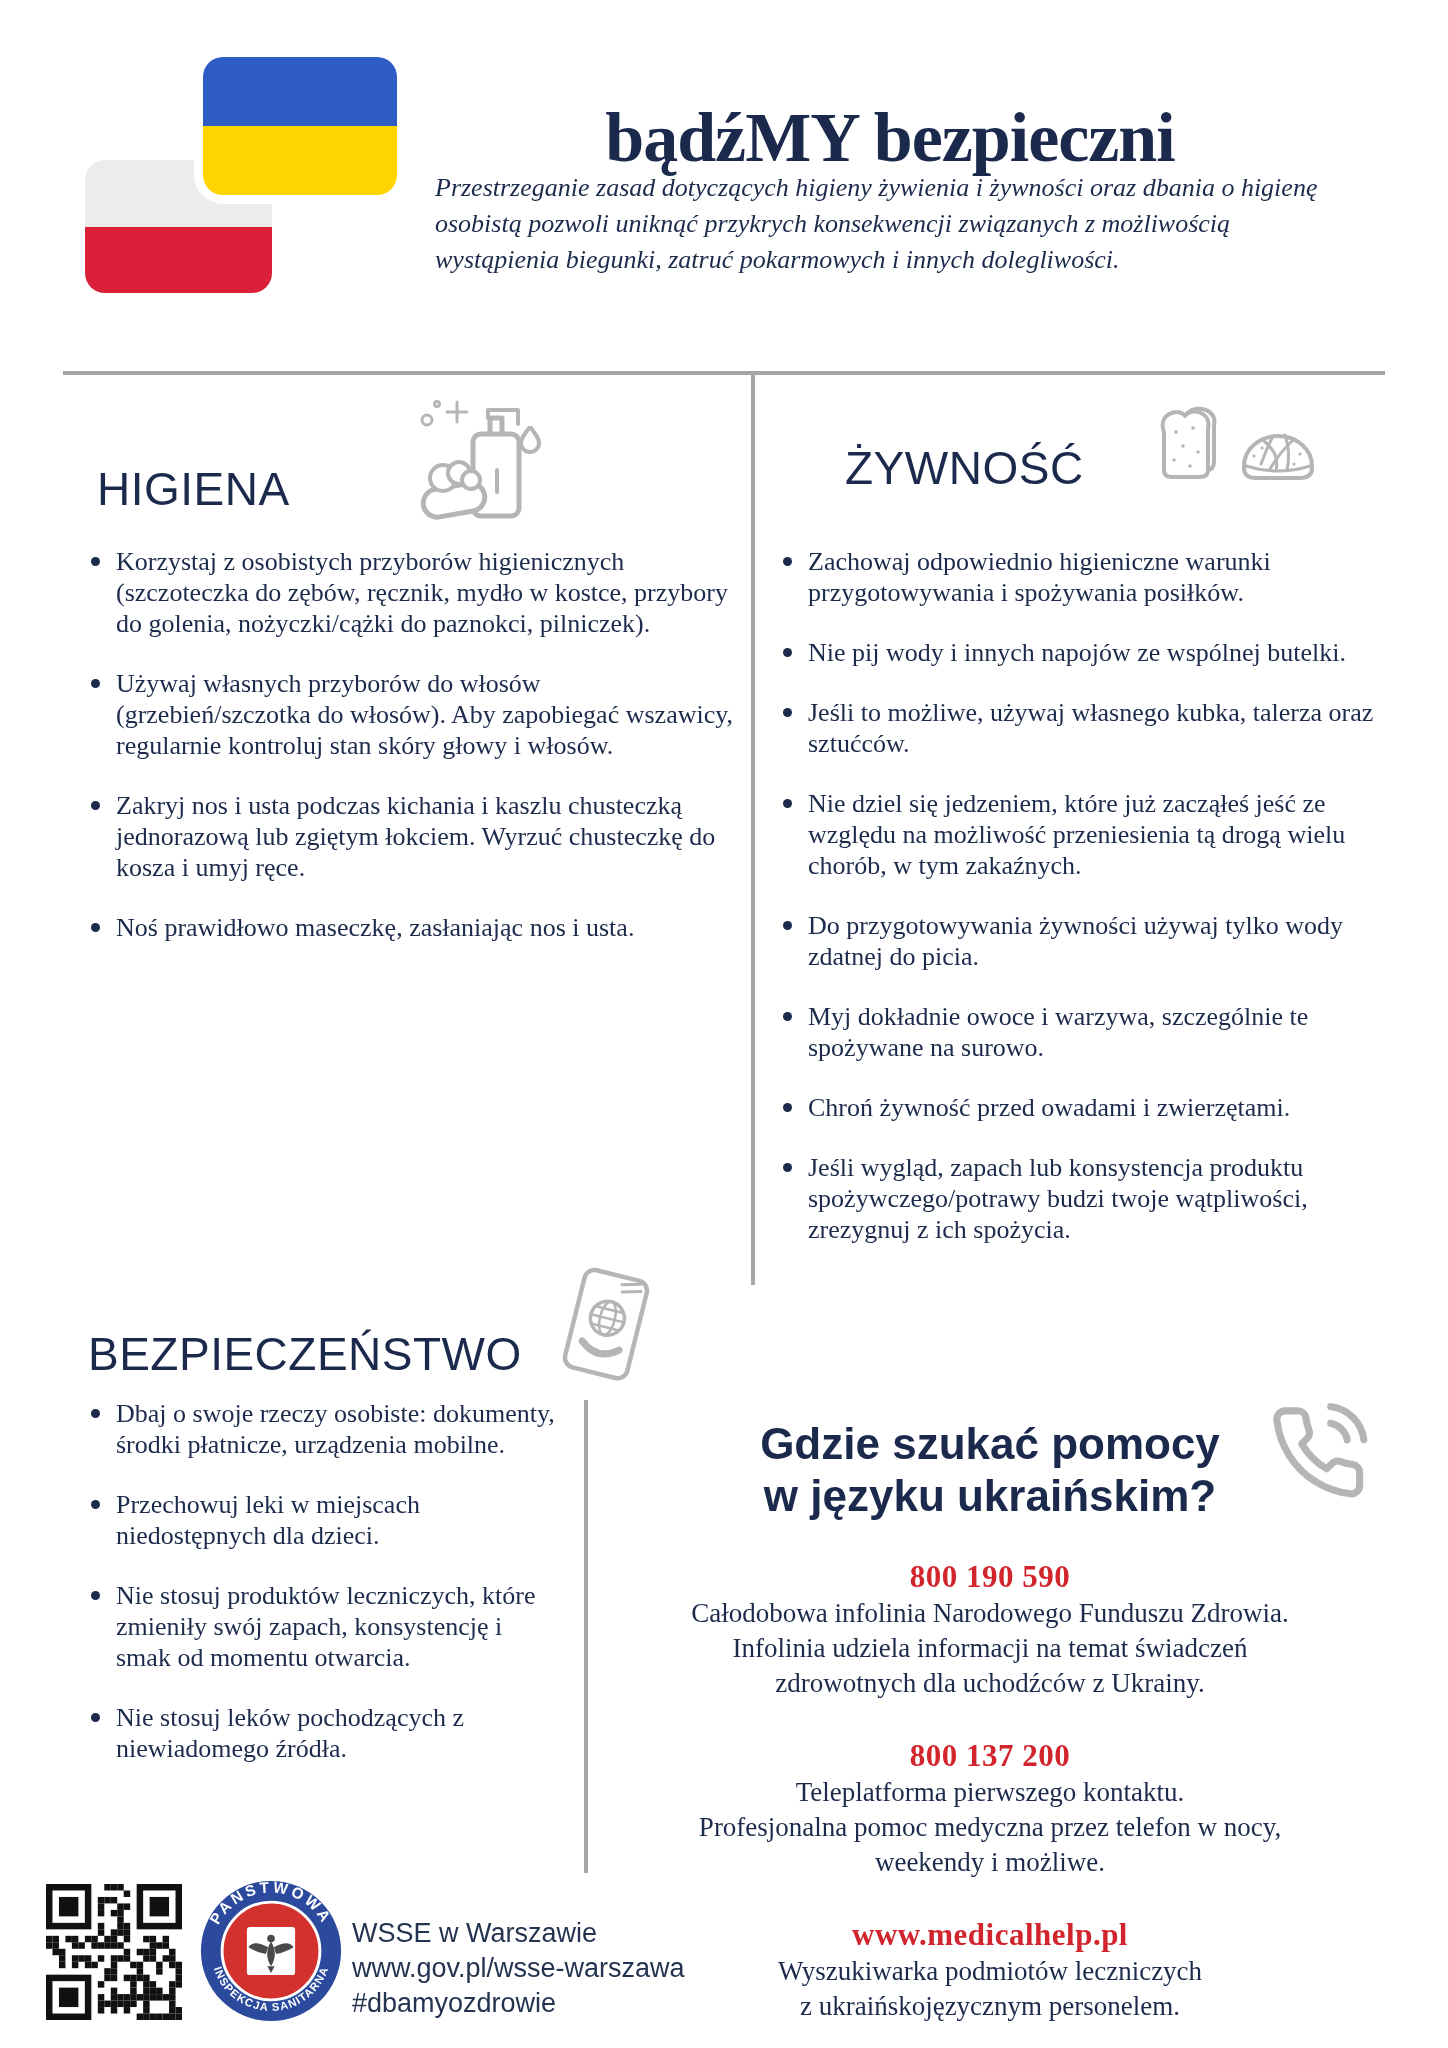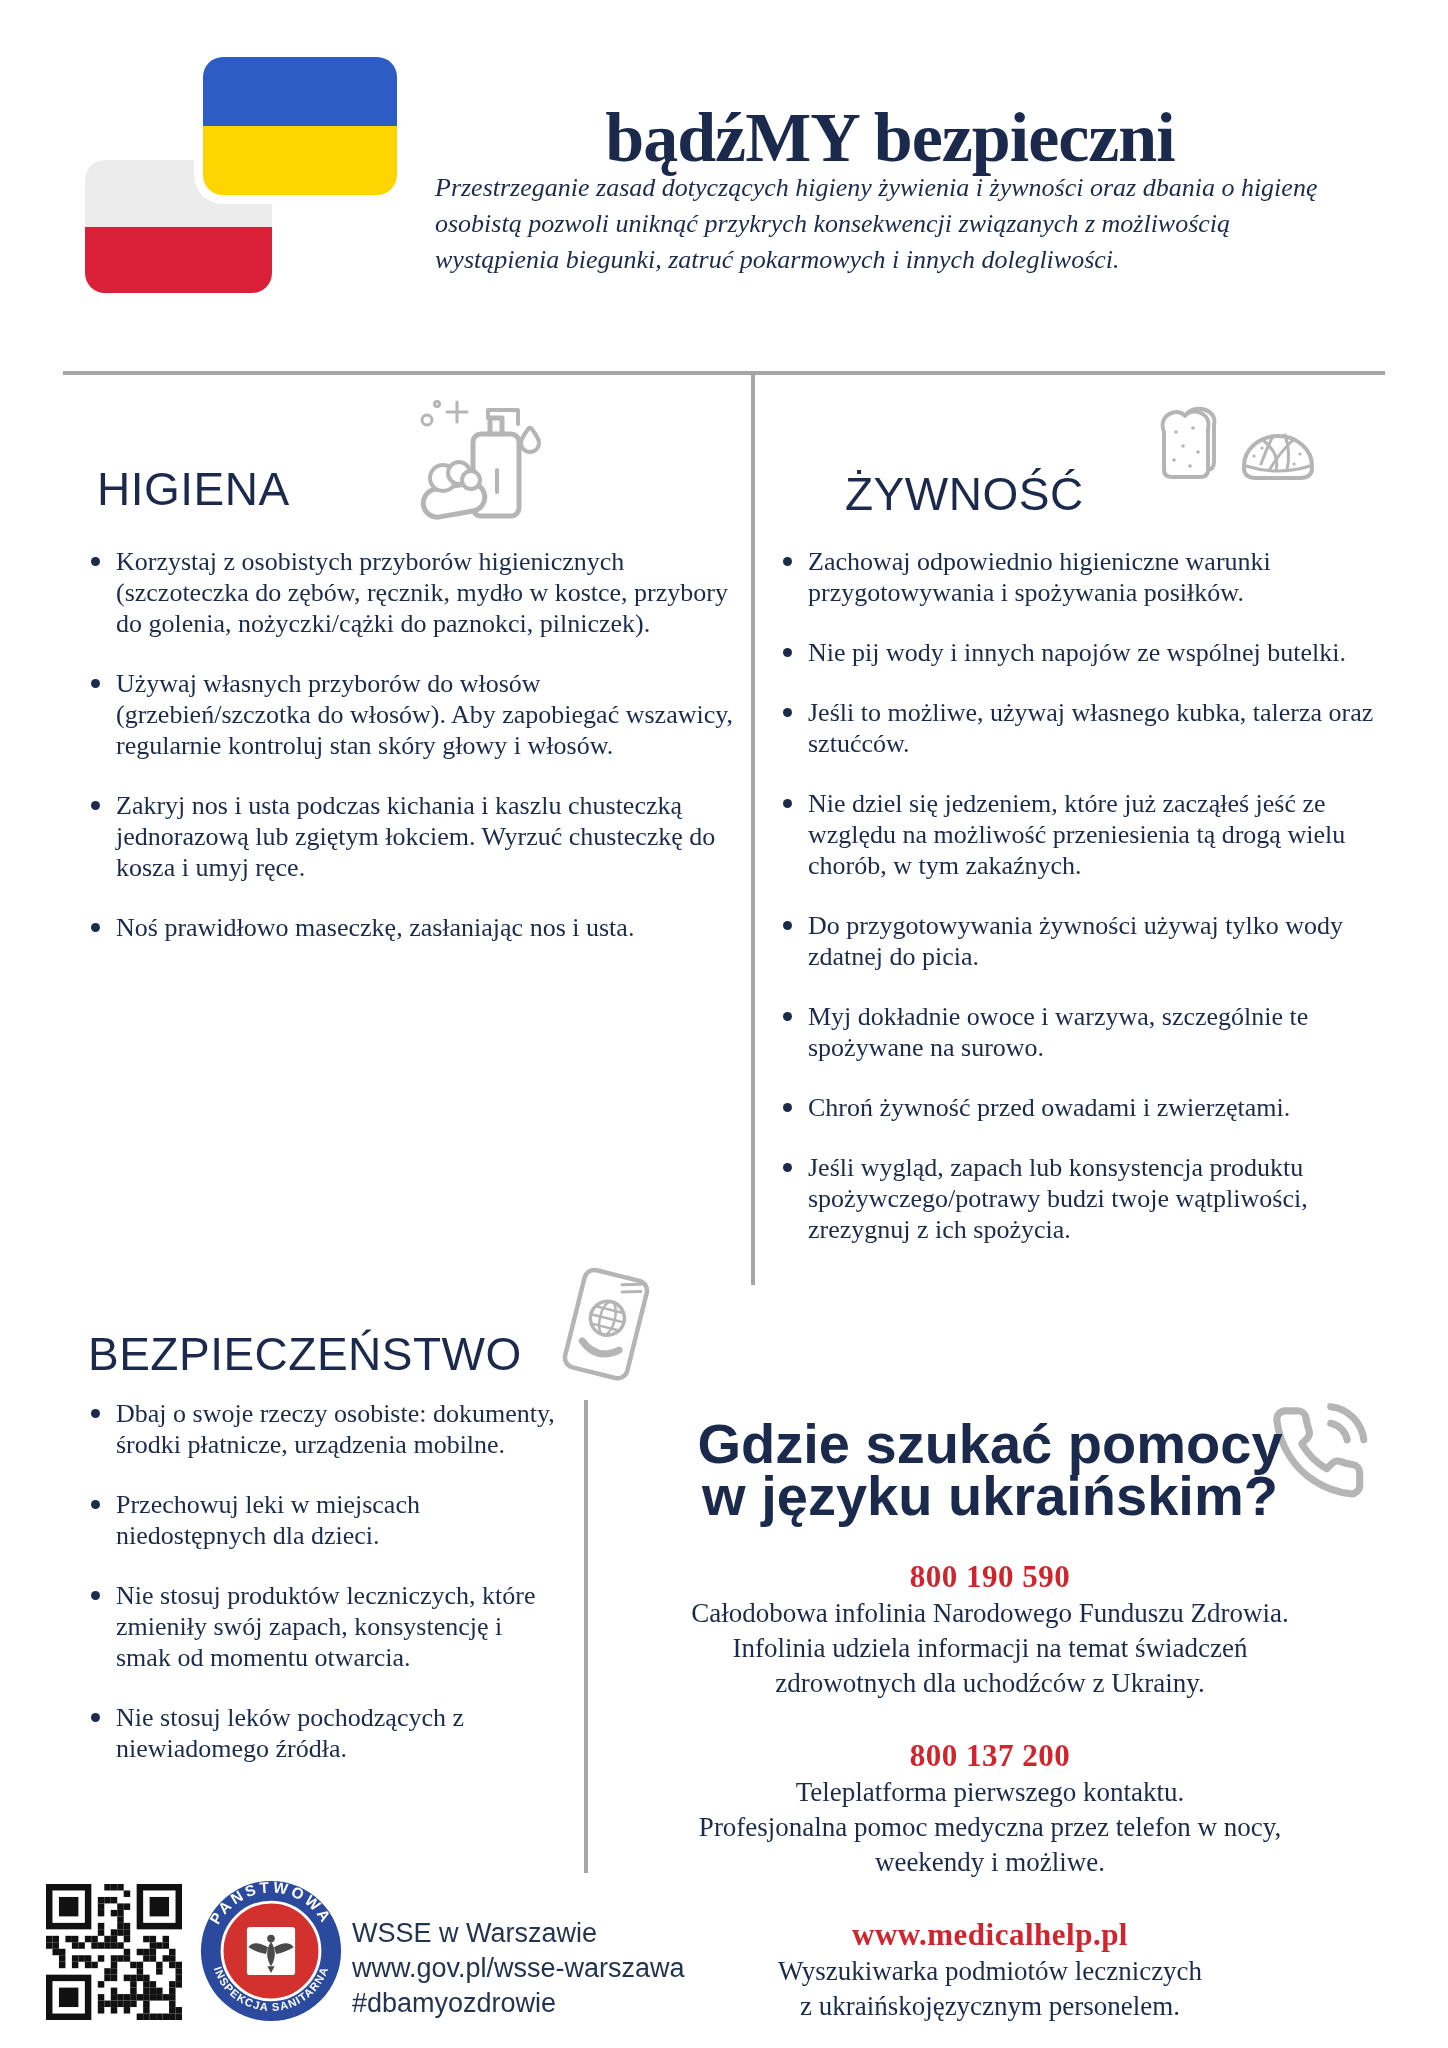--- a/index.html
+++ b/index.html
@@ -33,39 +33,39 @@
   .hr-main{left:63px;top:371px;width:1322px;height:4px;background:#a6a6a6}
   .vr-1{left:751px;top:371px;width:4px;height:914px;background:#a6a6a6}
   .vr-2{left:584px;top:1400px;width:4px;height:473px;background:#a6a6a6}
 
   
   .sec-title{
     font-family:"Liberation Sans",sans-serif;font-weight:normal;
     font-size:46px;line-height:1.15;color:#1b2a4c;letter-spacing:.5px;white-space:nowrap;
   }
   .h-higiena{left:97px;top:425px}
-  .h-zywnosc{left:845px;top:430px}
+  .h-zywnosc{left:845px;top:404px}
   .h-bezp{left:88px;top:1290px}
 
   
   ul.blist{list-style:none;margin:0;padding:0;font-size:26px;line-height:31px;color:#1c2b4c}
   ul.blist li{position:relative;padding-left:28px;margin-bottom:29px}
   ul.blist li::before{
     content:"";position:absolute;left:3px;top:11px;width:9px;height:9px;
     border-radius:50%;background:#1c2b4c;
   }
   .list-higiena{left:88px;top:546px;width:648px}
   .list-zywnosc{left:780px;top:546px;width:611px}
   .list-bezp{left:88px;top:1398px;width:472px}
 
   
   .pomoc{left:600px;top:1418px;width:780px;text-align:center}
   .pomoc-title{
     font-family:"Liberation Sans",sans-serif;font-weight:bold;
-    font-size:56px;line-height:52px;color:#1b2a4c;
+    font-size:44px;line-height:52px;color:#1b2a4c;
   }
   .pomoc-entry .num{
     font-family:"Liberation Serif",serif;font-weight:bold;
     font-size:31px;line-height:38px;color:#d2242d;letter-spacing:.5px;margin-top:36px;
   }
   .pomoc-entry .line{font-size:27px;line-height:35px;color:#1c2b4c;white-space:nowrap}
   .e1{margin-top:30px}.e2{margin-top:16px}.e3{margin-top:14px}
 
   
   .qr{left:46px;top:1884px;width:136px;height:136px}

